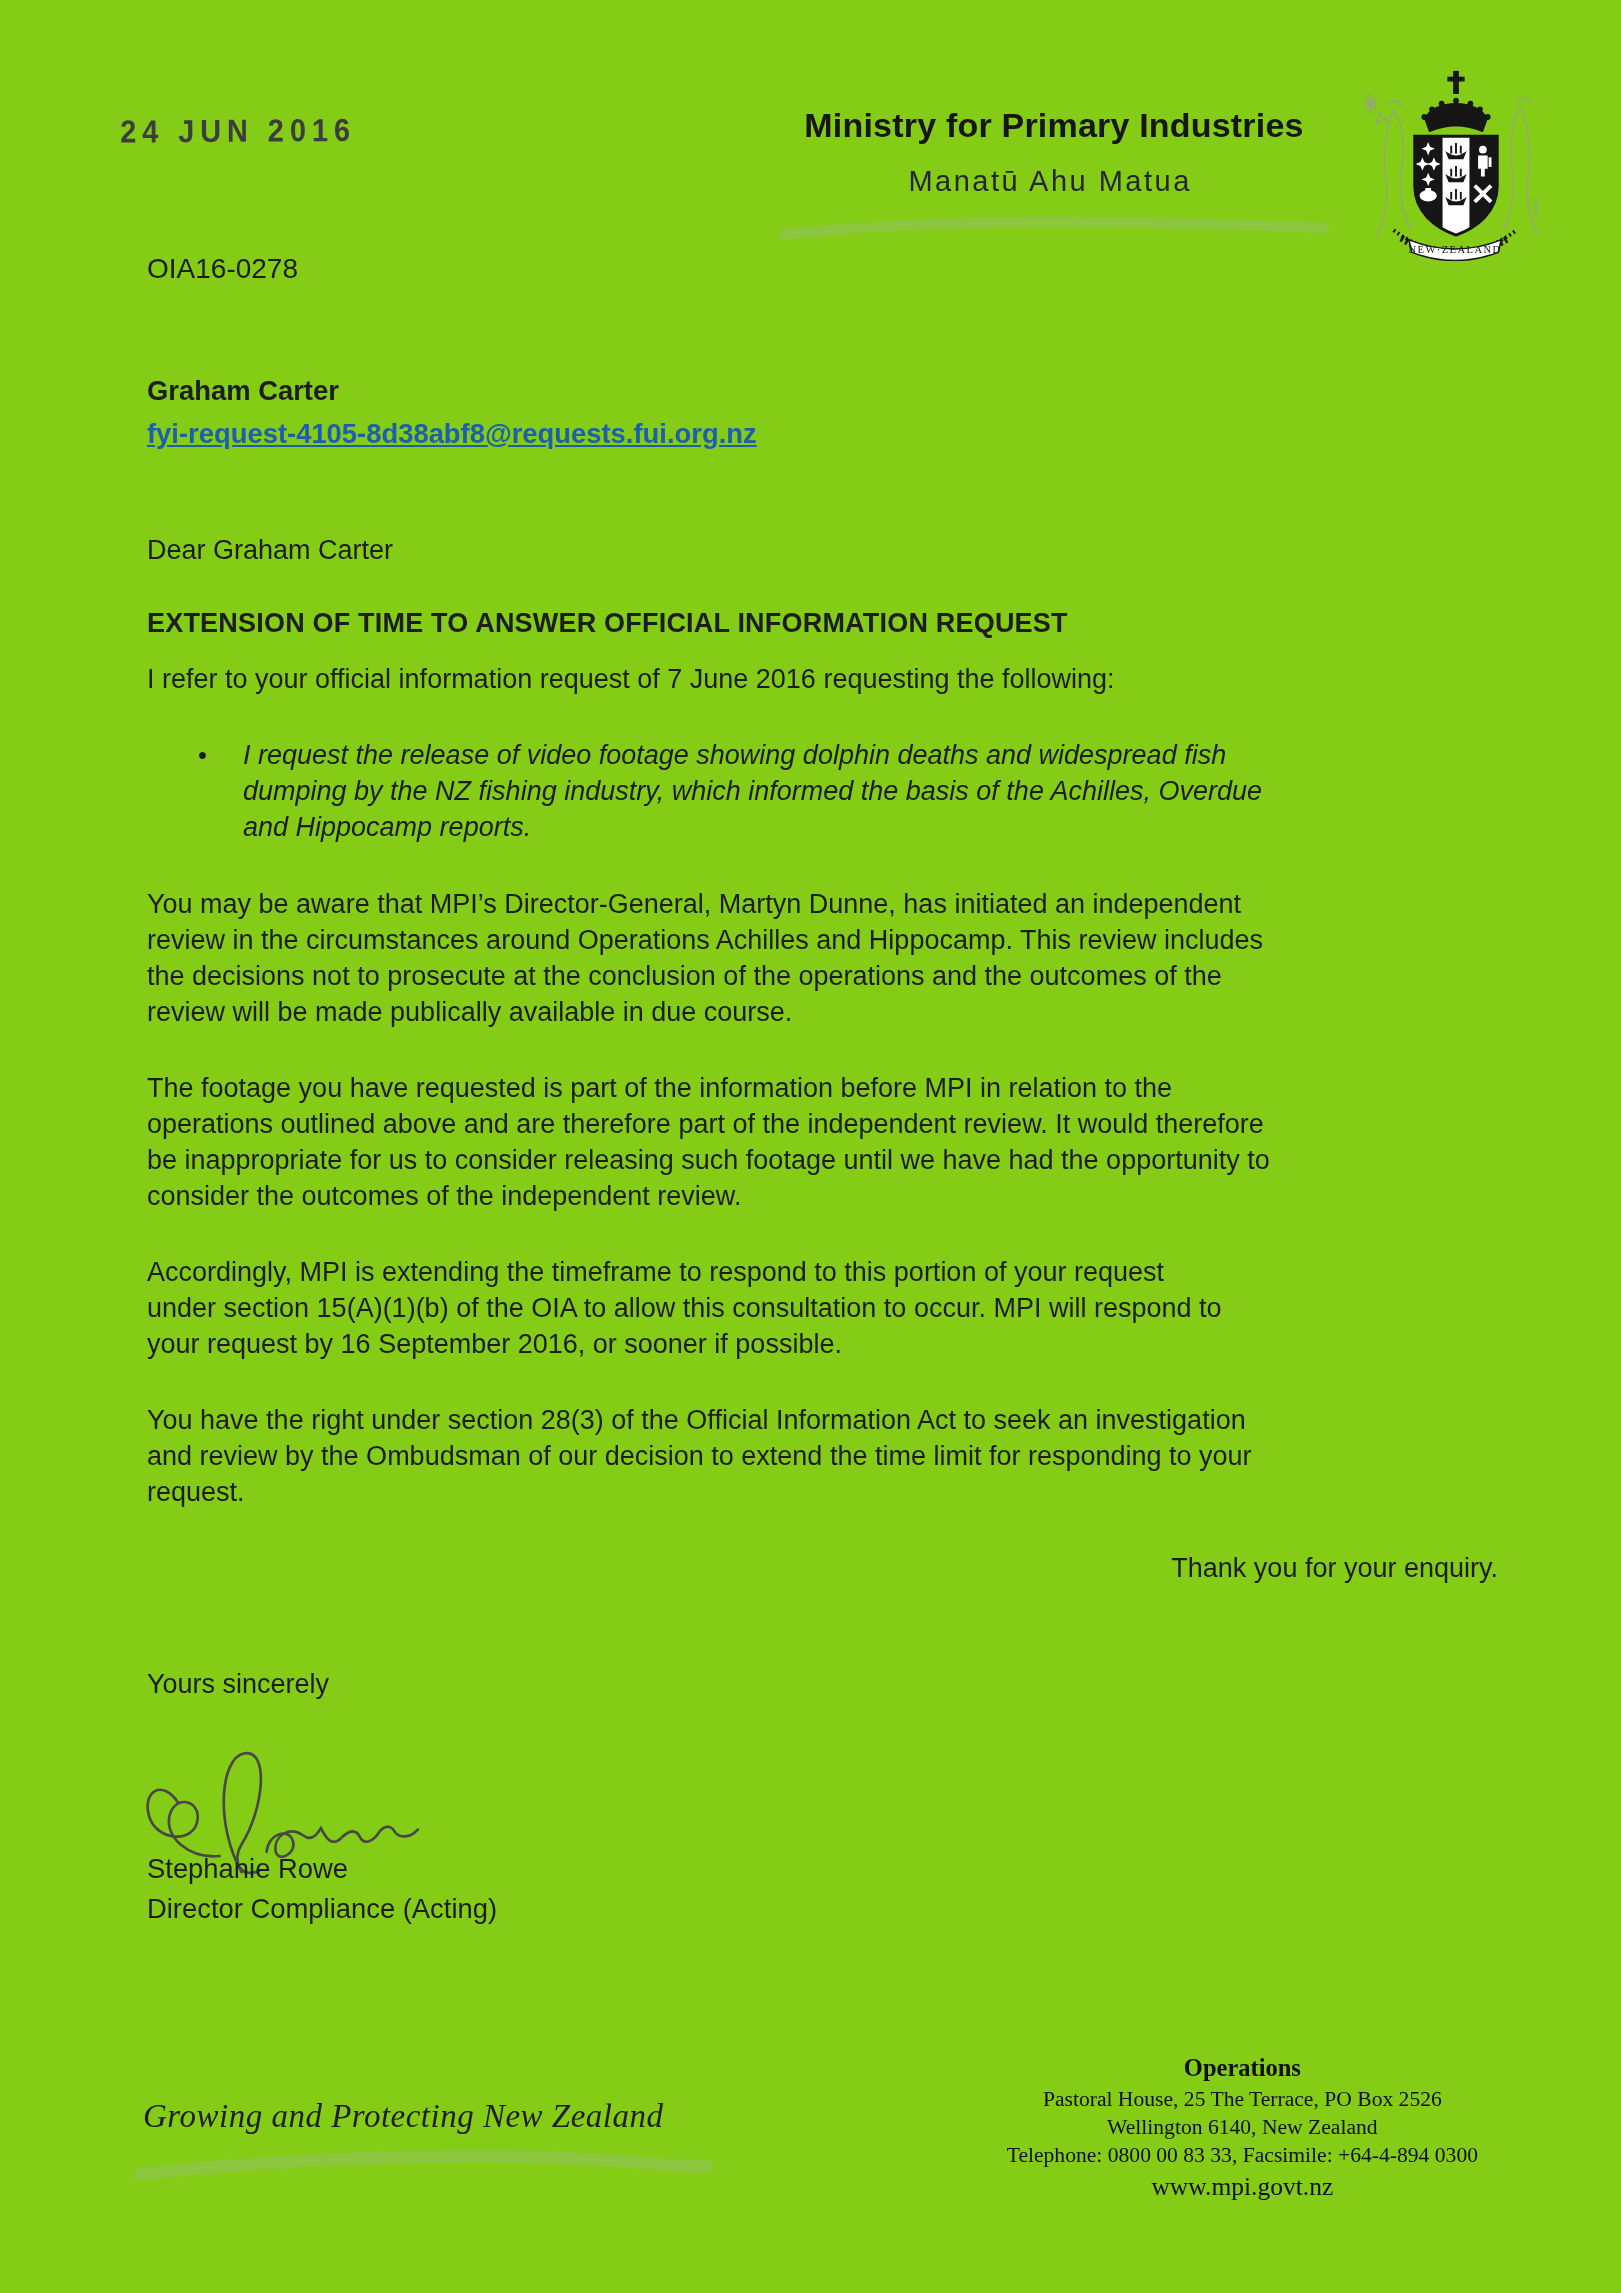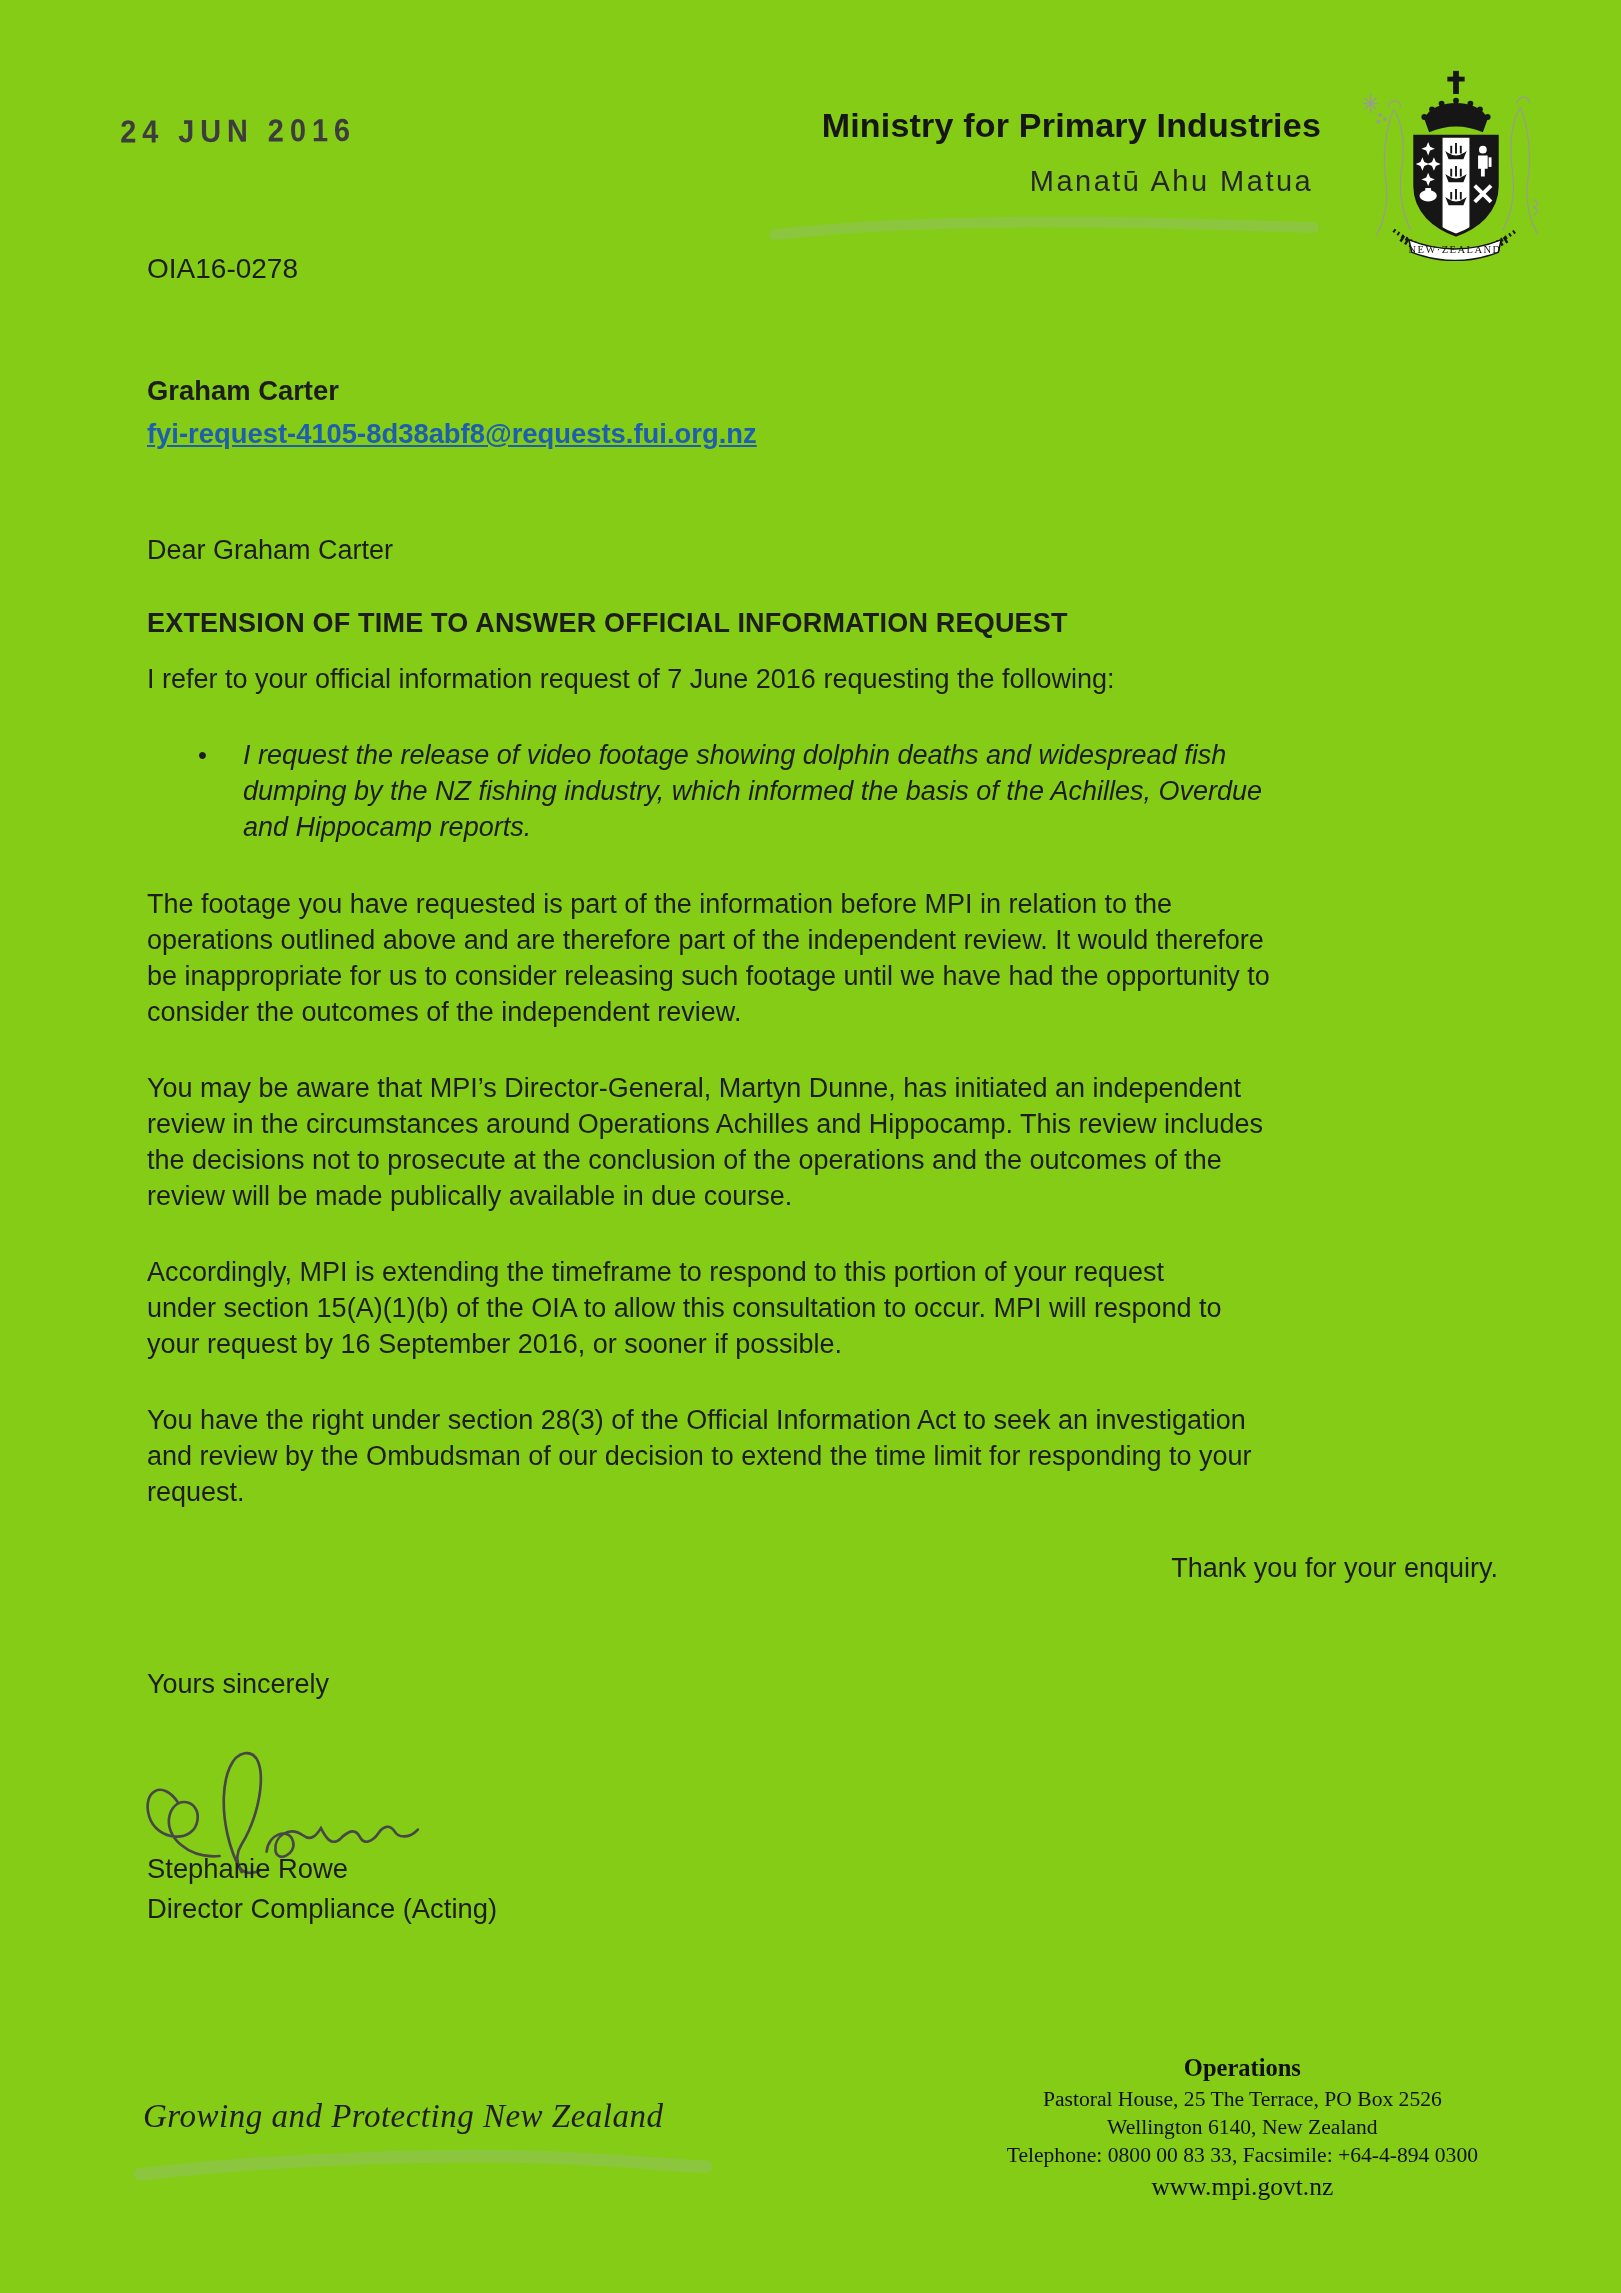--- a/index.html
+++ b/index.html
@@ -12,21 +12,21 @@
     color:#1d1d1d;
     overflow:hidden;
   }
   
   .date-stamp{
     position:absolute;left:120px;top:114px;
     font-size:29px;font-weight:600;letter-spacing:5.9px;
     color:#3d3d3d;transform:scaleY(1.1) rotate(-0.4deg);
     transform-origin:left top;
   }
-  .mpi-header{position:absolute;top:106px;right:300px;text-align:right;}
+  .mpi-header{position:absolute;top:106px;right:290px;text-align:center;}
   .mpi-name{font-size:34px;font-weight:700;color:#161616;letter-spacing:0.2px;}
   .mpi-maori{font-size:29px;color:#262626;letter-spacing:2.5px;margin-top:20px;padding-right:7.8px;}
   .header-swoosh{display:block;margin-top:15.7px;margin-left:auto;}
   .crest{position:absolute;left:1355px;top:69px;}
   .ref{position:absolute;left:147px;top:253px;font-size:28px;}
   
   .recipient{position:absolute;left:147px;top:369px;font-size:27.4px;line-height:43px;font-weight:bold;}
   .recipient a{color:#1d5fae;text-decoration:underline;}
   
   .body-block{position:absolute;left:147px;top:532px;width:1351px;font-size:27px;line-height:36px;}
@@ -163,28 +163,28 @@
   <div class="body-block">
     <div class="salutation">Dear Graham Carter</div>
     <div class="subject">EXTENSION OF TIME TO ANSWER OFFICIAL INFORMATION REQUEST</div>
     <div class="para pre">I refer to your official information request of 7 June 2016 requesting the following:</div>
     <div class="bullet-row">
       <span class="bullet-char">•</span>
       <span class="pre">I request the release of video footage showing dolphin deaths and widespread fish
 dumping by the NZ fishing industry, which informed the basis of the Achilles, Overdue
 and Hippocamp reports.</span>
     </div>
+    <div class="para pre">You may be aware that MPI’s Director-General, Martyn Dunne, has initiated an independent
+review in the circumstances around Operations Achilles and Hippocamp. This review includes
+the decisions not to prosecute at the conclusion of the operations and the outcomes of the
+review will be made publically available in due course.</div>
     <div class="para pre">The footage you have requested is part of the information before MPI in relation to the
 operations outlined above and are therefore part of the independent review. It would therefore
 be inappropriate for us to consider releasing such footage until we have had the opportunity to
 consider the outcomes of the independent review.</div>
-    <div class="para pre">You may be aware that MPI’s Director-General, Martyn Dunne, has initiated an independent
-review in the circumstances around Operations Achilles and Hippocamp. This review includes
-the decisions not to prosecute at the conclusion of the operations and the outcomes of the
-review will be made publically available in due course.</div>
     <div class="para pre">Accordingly, MPI is extending the timeframe to respond to this portion of your request
 under section 15(A)(1)(b) of the OIA to allow this consultation to occur. MPI will respond to
 your request by 16 September 2016, or sooner if possible.</div>
     <div class="para pre">You have the right under section 28(3) of the Official Information Act to seek an investigation
 and review by the Ombudsman of our decision to extend the time limit for responding to your
 request.</div>
     <div class="para thanks">Thank you for your enquiry.</div>
     <div class="closing">Yours sincerely</div>
 
     <div class="sig-block">

